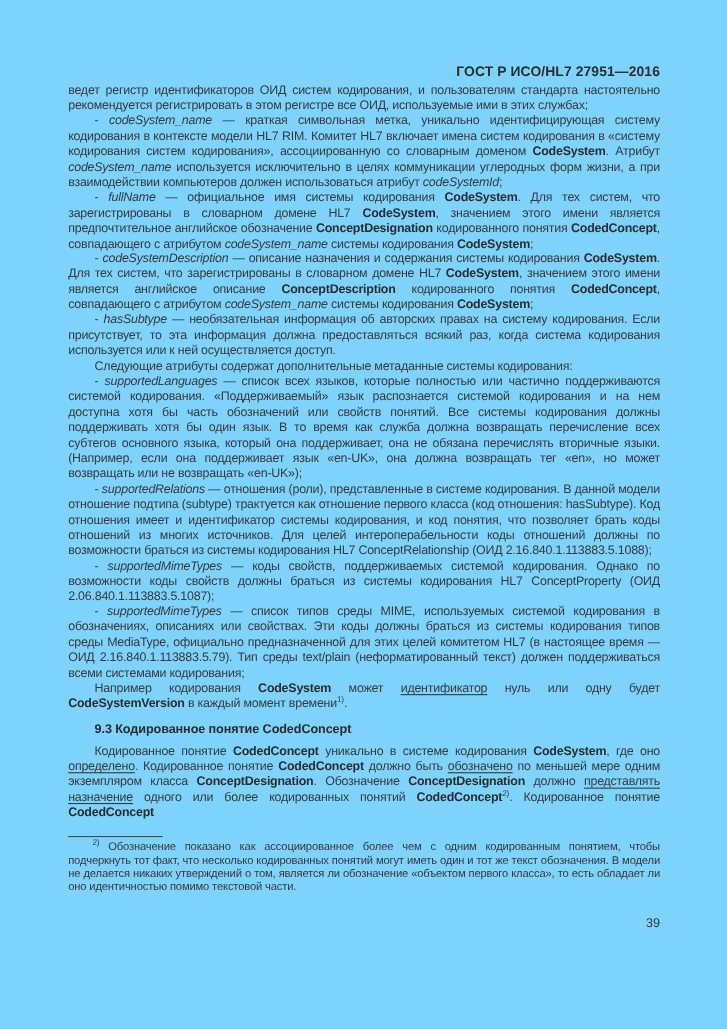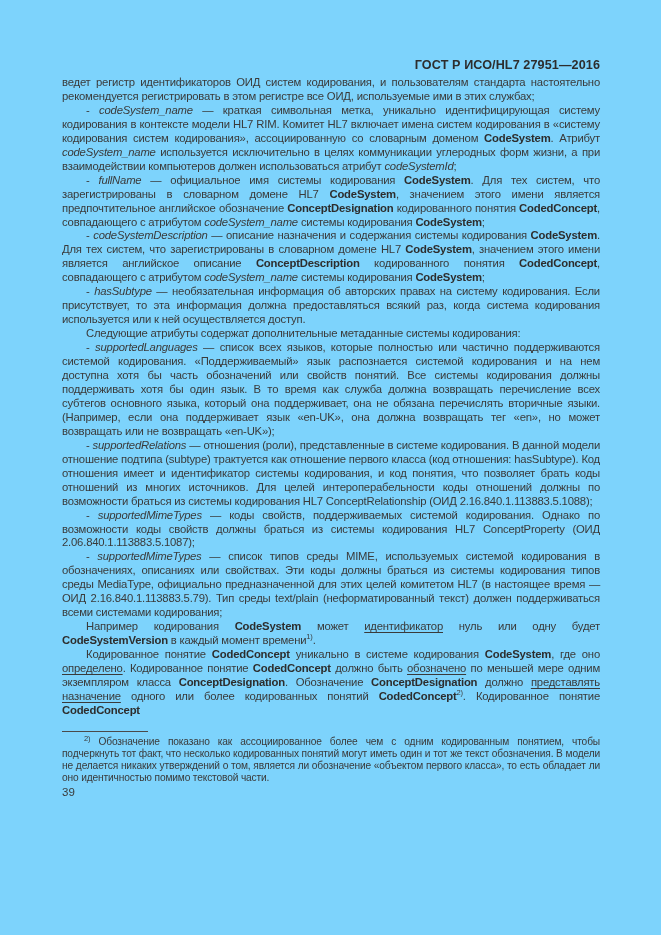--- a/index.html
+++ b/index.html
@@ -53,21 +53,22 @@
   .footnote {
     margin: 4px 0 0 0;
     font-size: 10.2px;
     line-height: 12.1px;
     letter-spacing: -0.15px;
     text-align: justify;
     text-indent: 22px;
   }
   .footnote:first-of-type { margin-top: 5px; }
   .page-number {
-    margin-top: 2px;
+    margin-top: 21px;
+    text-align: right;
     font-size: 11.5px;
     color: #3a3a3a;
   }
 </style>
 </head>
 <body>
 
 <div class="page">
 
   <div class="header">ГОСТ Р ИСО/HL7 27951—2016</div>
@@ -77,20 +78,21 @@
     <p class="para"><span>- </span><span class="i">codeSystem_name</span><span> — краткая символьная метка, уникально идентифицирующая систему кодирования в контексте модели HL7 RIM. Комитет HL7 включает имена систем кодирования в «систему кодирования систем кодирования», ассоциированную со словарным доменом </span><span class="b">CodeSystem</span><span>. Атрибут </span><span class="i">codeSystem_name</span><span> используется исключительно в целях коммуникации углеродных форм жизни, а при взаимодействии компьютеров должен использоваться атрибут </span><span class="i">codeSystemId</span><span>;</span></p>
     <p class="para"><span>- </span><span class="i">fullName</span><span> — официальное имя системы кодирования </span><span class="b">CodeSystem</span><span>. Для тех систем, что зарегистрированы в словарном домене HL7 </span><span class="b">CodeSystem</span><span>, значением этого имени является предпочтительное английское обозначение </span><span class="b">ConceptDesignation</span><span> кодированного понятия </span><span class="b">CodedConcept</span><span>, совпадающего с атрибутом </span><span class="i">codeSystem_name</span><span> системы кодирования </span><span class="b">CodeSystem</span><span>;</span></p>
     <p class="para"><span>- </span><span class="i">codeSystemDescription</span><span> — описание назначения и содержания системы кодирования </span><span class="b">CodeSystem</span><span>. Для тех систем, что зарегистрированы в словарном домене HL7 </span><span class="b">CodeSystem</span><span>, значением этого имени является английское описание </span><span class="b">ConceptDescription</span><span> кодированного понятия </span><span class="b">CodedConcept</span><span>, совпадающего с атрибутом </span><span class="i">codeSystem_name</span><span> системы кодирования </span><span class="b">CodeSystem</span><span>;</span></p>
     <p class="para"><span>- </span><span class="i">hasSubtype</span><span> — необязательная информация об авторских правах на систему кодирования. Если присутствует, то эта информация должна предоставляться всякий раз, когда система кодирования используется или к ней осуществляется доступ.</span></p>
     <p class="para"><span>Следующие атрибуты содержат дополнительные метаданные системы кодирования:</span></p>
     <p class="para"><span>- </span><span class="i">supportedLanguages</span><span> — список всех языков, которые полностью или частично поддерживаются системой кодирования. «Поддерживаемый» язык распознается системой кодирования и на нем доступна хотя бы часть обозначений или свойств понятий. Все системы кодирования должны поддерживать хотя бы один язык. В то время как служба должна возвращать перечисление всех субтегов основного языка, который она поддерживает, она не обязана перечислять вторичные языки. (Например, если она поддерживает язык «en-UK», она должна возвращать тег «en», но может возвращать или не возвращать «en-UK»);</span></p>
     <p class="para"><span>- </span><span class="i">supportedRelations</span><span> — отношения (роли), представленные в системе кодирования. В данной модели отношение подтипа (subtype) трактуется как отношение первого класса (код отношения: hasSubtype). Код отношения имеет и идентификатор системы кодирования, и код понятия, что позволяет брать коды отношений из многих источников. Для целей интероперабельности коды отношений должны по возможности браться из системы кодирования HL7 ConceptRelationship (ОИД 2.16.840.1.113883.5.1088);</span></p>
     <p class="para"><span>- </span><span class="i">supportedMimeTypes</span><span> — коды свойств, поддерживаемых системой кодирования. Однако по возможности коды свойств должны браться из системы кодирования HL7 ConceptProperty (ОИД 2.06.840.1.113883.5.1087);</span></p>
     <p class="para"><span>- </span><span class="i">supportedMimeTypes</span><span> — список типов среды MIME, используемых системой кодирования в обозначениях, описаниях или свойствах. Эти коды должны браться из системы кодирования типов среды MediaType, официально предназначенной для этих целей комитетом HL7 (в настоящее время — ОИД 2.16.840.1.113883.5.79). Тип среды text/plain (неформатированный текст) должен поддерживаться всеми системами кодирования;</span></p>
     <p class="para"><span>Например кодирования </span><span class="b">CodeSystem</span><span> может </span><span class="u">идентификатор</span><span> нуль или одну будет </span><span class="b">CodeSystemVersion</span><span> в каждый момент времени</span><sup>1)</sup><span>.</span></p>
+    <h3 class="heading">9.3 Кодированное понятие CodedConcept</h3>
     <p class="para"><span>Кодированное понятие </span><span class="b">CodedConcept</span><span> уникально в системе кодирования </span><span class="b">CodeSystem</span><span>, где оно </span><span class="u">определено</span><span>. Кодированное понятие </span><span class="b">CodedConcept</span><span> должно быть </span><span class="u">обозначено</span><span> по меньшей мере одним экземпляром класса </span><span class="b">ConceptDesignation</span><span>. Обозначение </span><span class="b">ConceptDesignation</span><span> должно </span><span class="u">представлять назначение</span><span> одного или более кодированных понятий </span><span class="b">CodedConcept</span><sup>2)</sup><span>. Кодированное понятие </span><span class="b">CodedConcept</span></p>
   </div>
 
   <div class="fn-divider"></div>
   <div class="footnote"><sup>2)</sup><span> Обозначение показано как ассоциированное более чем с одним кодированным понятием, чтобы подчеркнуть тот факт, что несколько кодированных понятий могут иметь один и тот же текст обозначения. В модели не делается никаких утверждений о том, является ли обозначение «объектом первого класса», то есть обладает ли оно идентичностью помимо текстовой части.</span></div>
 
   <div class="page-number">39</div>
 
 </div>
 

